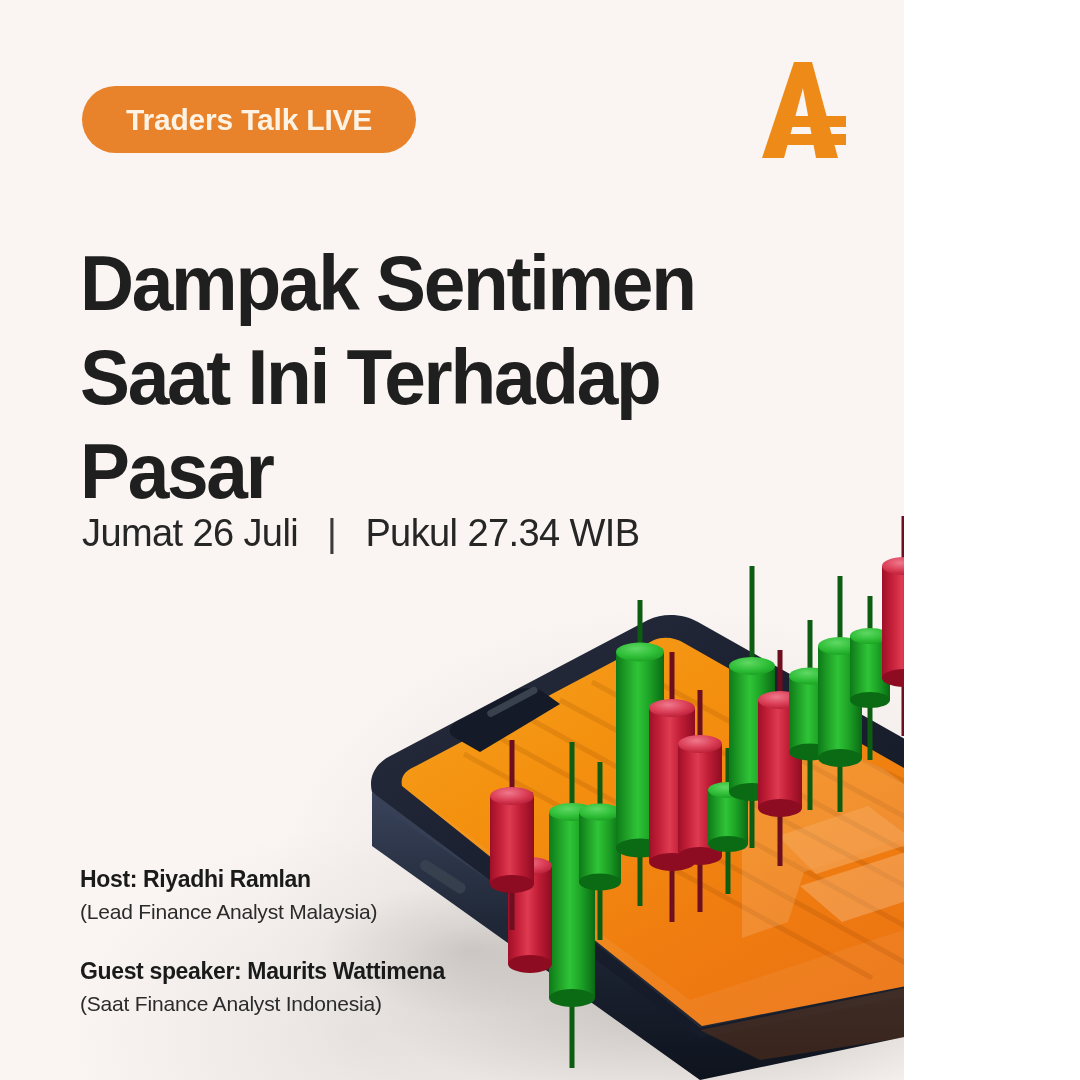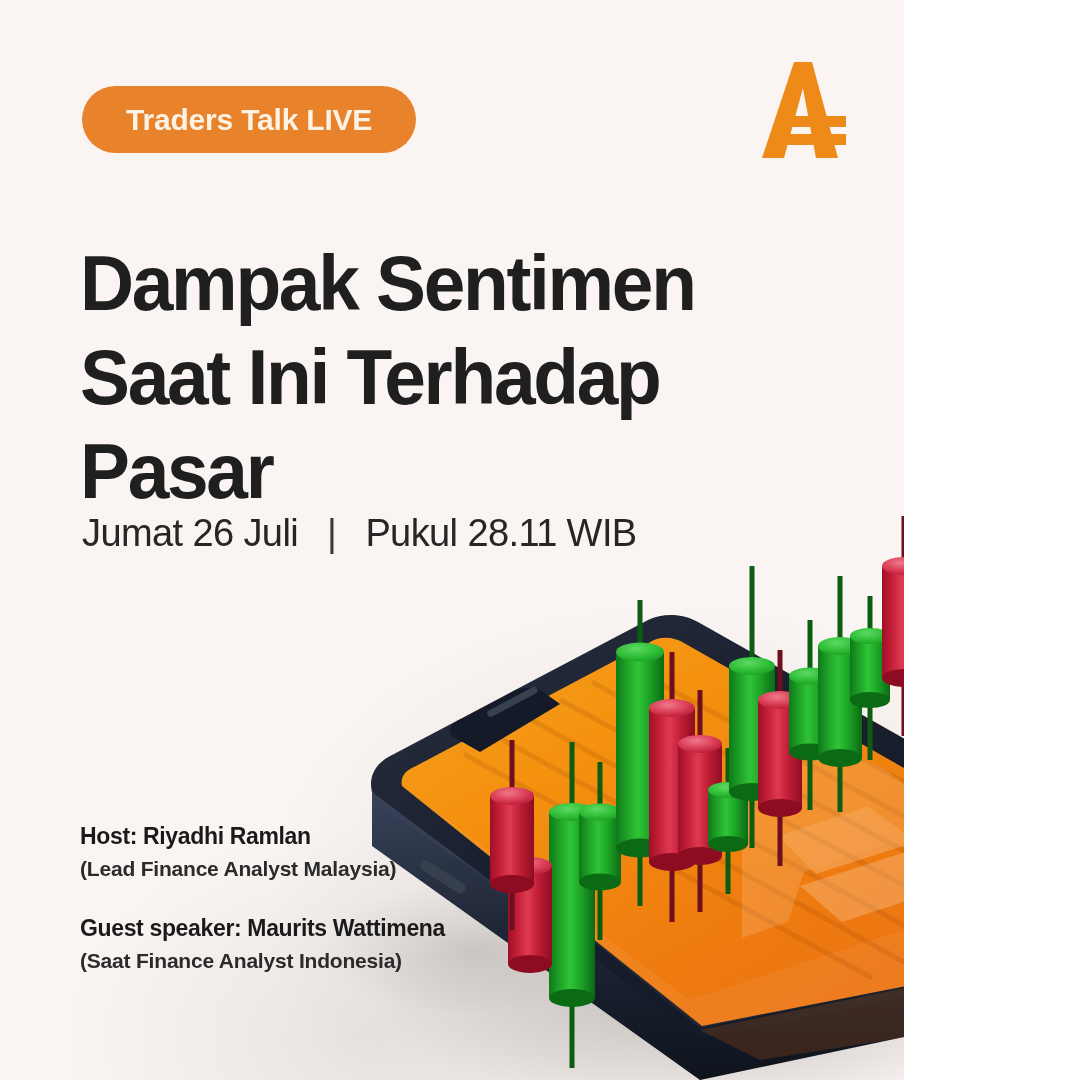--- a/index.html
+++ b/index.html
@@ -89,36 +89,36 @@
     display: flex;
     align-items: center;
     gap: 29px;
   }
   .dateline .sep { font-weight: 300; color: #3a3a3a; }
 
   
   .credits {
     position: absolute;
     left: 80px;
-    top: 823px;
+    top: 866px;
     z-index: 40;
   }
   .credit-block { margin-bottom: 34px; }
   .credit-block:last-child { margin-bottom: 0; }
   .credit-name {
     font-size: 23px;
     font-weight: 700;
     letter-spacing: -0.35px;
     color: #1a1a1a;
     white-space: nowrap;
     margin-bottom: 7px;
   }
   .credit-role {
     font-size: 21px;
-    font-weight: 700;
+    font-weight: 400;
     letter-spacing: -0.2px;
     color: #2b2b2b;
     white-space: nowrap;
   }
 
   
   .artwork {
     position: absolute;
     inset: 0;
     pointer-events: none;
@@ -404,21 +404,21 @@
 
   <h1 class="headline">
     <span class="headline-line">Dampak Sentimen</span>
     <span class="headline-line">Saat Ini Terhadap</span>
     <span class="headline-line">Pasar</span>
   </h1>
 
   <div class="dateline">
     <span>Jumat 26 Juli</span>
     <span class="sep">|</span>
-    <span>Pukul 28.11 WIB</span>
+    <span>Pukul 27.34 WIB</span>
   </div>
 
   <div class="credits">
     <div class="credit-block">
       <div class="credit-name">Host: Riyadhi Ramlan</div>
       <div class="credit-role">(Lead Finance Analyst Malaysia)</div>
     </div>
     <div class="credit-block">
       <div class="credit-name">Guest speaker: Maurits Wattimena</div>
       <div class="credit-role">(Saat Finance Analyst Indonesia)</div>

